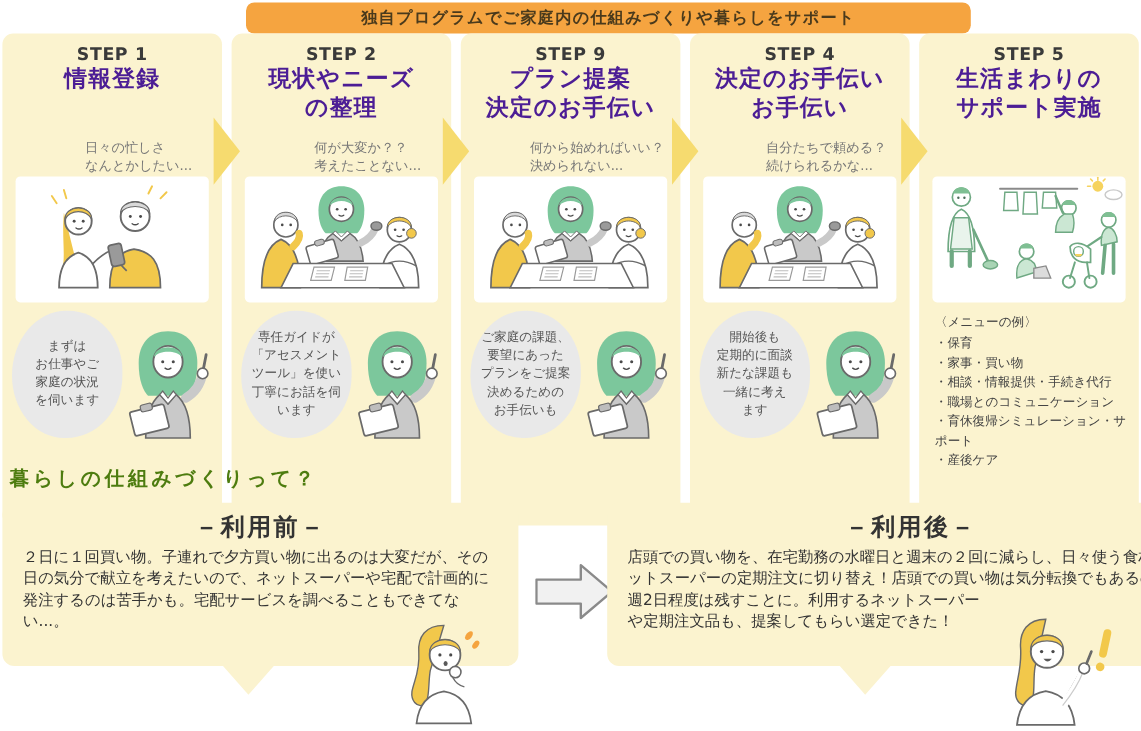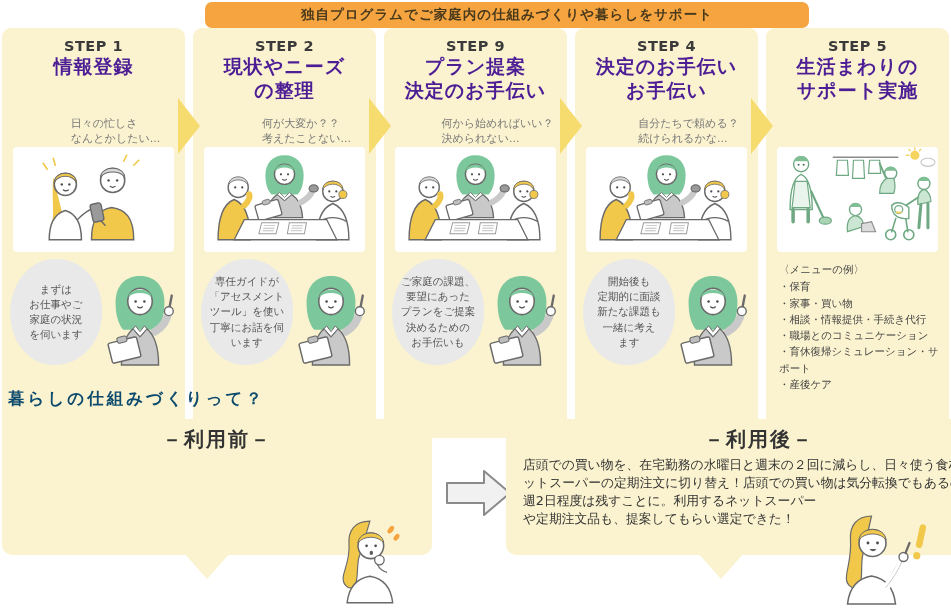--- a/index.html
+++ b/index.html
@@ -50,21 +50,21 @@
   .chev{
     position:absolute;top:70px;width:0;height:0;z-index:2;
     border-top:28px solid transparent;border-bottom:28px solid transparent;
     border-left:22px solid #F6DB6F;
   }
   .chev1{left:176px}.chev2{left:367px}.chev3{left:558px}.chev4{left:749px}
 
   
   .bottom-heading{
     position:absolute;left:8px;top:388px;font-size:16.5px;font-weight:bold;
-    color:#0c4a6e;letter-spacing:3px;
+    color:#4d7c0f;letter-spacing:3px;
   }
   .ba-box{position:absolute;top:419px;height:136px;background:#FBF3CF;border-radius:10px;}
   .before-box{left:2px;width:430px;}
   .after-box{left:506px;width:506px;}
   .ba-title{margin-top:7px;text-align:center;font-size:20px;font-weight:bold;color:#333;letter-spacing:2px;}
   .ba-body{margin-top:3px;padding:0 14px 0 17px;font-size:12.8px;line-height:1.42;color:#333;text-align:left;}
   .big-arrow{position:absolute;left:446px;top:468px;width:66px;height:50px;}
   .tail{
     position:absolute;top:553px;width:0;height:0;
     border-left:23px solid transparent;border-right:23px solid transparent;
@@ -367,20 +367,21 @@
   <div class="chev chev1"></div>
   <div class="chev chev2"></div>
   <div class="chev chev3"></div>
   <div class="chev chev4"></div>
 </div>
 
 <div class="bottom-heading">暮らしの仕組みづくりって？</div>
 
 <div class="ba-box before-box">
   <div class="ba-title">－利用前－</div>
+  <div class="ba-body pre">２日に１回買い物。子連れで夕方買い物に出るのは大変だが、その日の気分で献立を考えたいので、ネットスーパーや宅配で計画的に発注するのは苦手かも。宅配サービスを調べることもできてない...。</div>
 </div>
 
 <svg class="big-arrow" viewBox="0 0 66 50">
   <polygon points="1,15 38,15 38,3 64,25 38,47 38,35 1,35" fill="#F1F1F1" stroke="#8a8a8a" stroke-width="2" stroke-linejoin="round"></polygon>
 </svg>
 
 <div class="ba-box after-box">
   <div class="ba-title">－利用後－</div>
   <div class="ba-body pre">店頭での買い物を、在宅勤務の水曜日と週末の２回に減らし、日々使う食材はネットスーパーの定期注文に切り替え！店頭での買い物は気分転換でもあるので、週2日程度は残すことに。利用するネットスーパー
 や定期注文品も、提案してもらい選定できた！</div>

